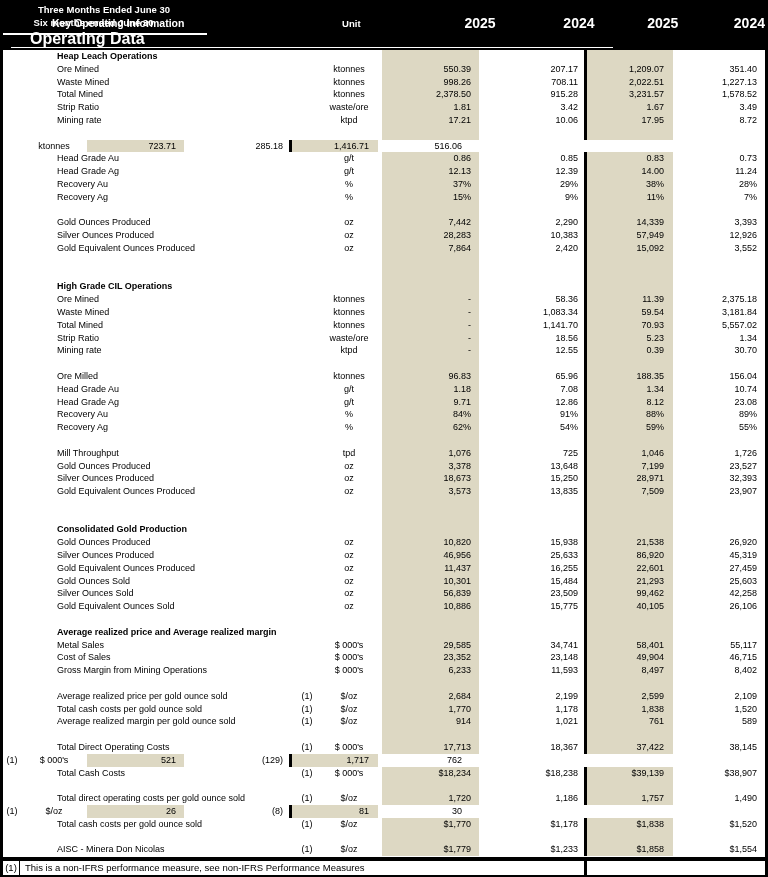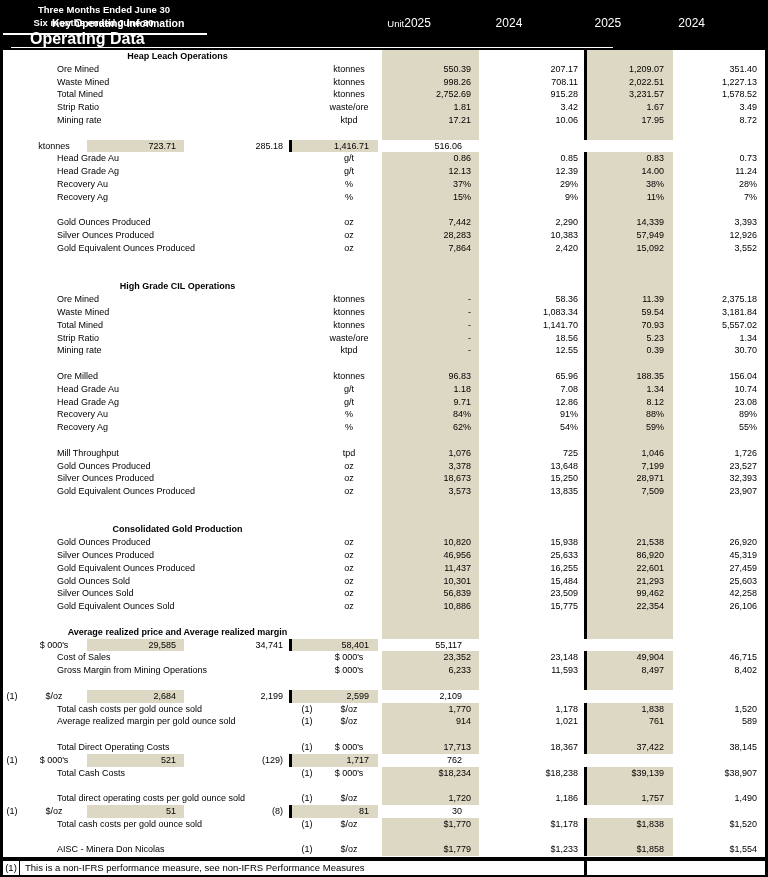--- a/index.html
+++ b/index.html
@@ -11,32 +11,32 @@
   }
   
   .hdr { height:50px; background:#000; color:#fff; position:relative; }
   .hrow1 { display:flex; padding-top:3px; height:16px;flex-direction:column; }
   .sp1 { width:379px; }
   .grp { text-align:center; font-weight:bold; font-size:9.5px; line-height:13px; white-space:nowrap; }
   .grp1 { width:202px; } .grp2 { width:181px; }
   .hrow2 { display:flex; height:16px; }
   .htitle { width:295px; padding-left:5px; font-weight:bold; font-size:10.5px; line-height:15px; white-space:nowrap;margin-left:44px; }
   .hsp-note { width:18px; }
-  .hunit { width:66px; text-align:right; font-weight:normal; font-size:9.5px; line-height:15px; }
-  .hy { text-align:left; font-weight:normal; font-size:12px; line-height:15px; }
+  .hunit { width:66px; text-align:left; font-weight:bold; font-size:9.5px; line-height:15px; }
+  .hy { text-align:right; font-weight:bold; font-size:14px; line-height:15px; }
   .hy1 { width:97px; } .hy2 { width:105px; } .hy3 { width:89px; } .hy4 { width:92px; }
   .hrow3 { height:15px; }
   .hsub { padding-left:27px; font-weight:bold; font-size:16px; line-height:13px; white-space:nowrap; }
   .uline-a { position:absolute; left:0; top:33px; width:204px; height:1.5px; background:#fff; }
   .uline-b { position:absolute; left:8px; bottom:2px; width:602px; height:1.5px; background:#fff; }
   
   .tbody { height:807px; }
   .row { display:flex; height:12.81px; font-size:9px; line-height:12.8px; white-space:nowrap; }
   .c-label { width:295px; padding-left:54px; overflow:hidden; }
-  .row.section .c-label { font-weight:bold;text-align:center; }
+  .row.section .c-label { font-weight:bold; }
   .c-note  { width:18px;  text-align:center; }
   .c-unit  { width:66px;  text-align:center; }
   .c-v1 { width:97px;  text-align:right; padding-right:8px; background:var(--hl); }
   .c-v2 { width:105px; text-align:right; padding-right:6px; }
   .c-v3 { width:89px;  text-align:right; padding-right:9px; background:var(--hl); border-left:3px solid #000; }
   .c-v4 { width:92px;  text-align:right; padding-right:8px; }
   
   .sep-bar { height:4px; background:#000; }
   .footnote-row { height:16px; border-bottom:2px solid #000; display:flex; position:relative; font-size:9.5px; line-height:13px; }
   .fn-marker { width:17px; text-align:center; border-right:1px solid #000; }
@@ -95,21 +95,21 @@
       <div class="c-unit">ktonnes</div>
       <div class="c-v1">998.26</div>
       <div class="c-v2">708.11</div>
       <div class="c-v3">2,022.51</div>
       <div class="c-v4">1,227.13</div>
     </div>
       <div class="row data">
       <div class="c-label">Total Mined</div>
       <div class="c-note"></div>
       <div class="c-unit">ktonnes</div>
-      <div class="c-v1">2,752.69</div>
+      <div class="c-v1">2,378.50</div>
       <div class="c-v2">915.28</div>
       <div class="c-v3">3,231.57</div>
       <div class="c-v4">1,578.52</div>
     </div>
       <div class="row data">
       <div class="c-label">Strip Ratio</div>
       <div class="c-note"></div>
       <div class="c-unit">waste/ore</div>
       <div class="c-v1">1.81</div>
       <div class="c-v2">3.42</div>
@@ -456,21 +456,21 @@
       <div class="c-v2">23,509</div>
       <div class="c-v3">99,462</div>
       <div class="c-v4">42,258</div>
     </div>
       <div class="row data">
       <div class="c-label">Gold Equivalent Ounces Sold</div>
       <div class="c-note"></div>
       <div class="c-unit">oz</div>
       <div class="c-v1">10,886</div>
       <div class="c-v2">15,775</div>
-      <div class="c-v3">22,354</div>
+      <div class="c-v3">40,105</div>
       <div class="c-v4">26,106</div>
     </div>
       <div class="row blank">
       <div class="c-label"></div>
       <div class="c-note"></div>
       <div class="c-unit"></div>
       <div class="c-v1"></div>
       <div class="c-v2"></div>
       <div class="c-v3"></div>
       <div class="c-v4"></div>
@@ -478,20 +478,21 @@
       <div class="row section">
       <div class="c-label">Average realized price and Average realized margin</div>
       <div class="c-note"></div>
       <div class="c-unit"></div>
       <div class="c-v1"></div>
       <div class="c-v2"></div>
       <div class="c-v3"></div>
       <div class="c-v4"></div>
     </div>
       <div class="row data">
+      <div class="c-label">Metal Sales</div>
       <div class="c-note"></div>
       <div class="c-unit">$ 000's</div>
       <div class="c-v1">29,585</div>
       <div class="c-v2">34,741</div>
       <div class="c-v3">58,401</div>
       <div class="c-v4">55,117</div>
     </div>
       <div class="row data">
       <div class="c-label">Cost of Sales</div>
       <div class="c-note"></div>
@@ -513,20 +514,21 @@
       <div class="row blank">
       <div class="c-label"></div>
       <div class="c-note"></div>
       <div class="c-unit"></div>
       <div class="c-v1"></div>
       <div class="c-v2"></div>
       <div class="c-v3"></div>
       <div class="c-v4"></div>
     </div>
       <div class="row data">
+      <div class="c-label">Average realized price per gold ounce sold</div>
       <div class="c-note">(1)</div>
       <div class="c-unit">$/oz</div>
       <div class="c-v1">2,684</div>
       <div class="c-v2">2,199</div>
       <div class="c-v3">2,599</div>
       <div class="c-v4">2,109</div>
     </div>
       <div class="row data">
       <div class="c-label">Total cash costs per gold ounce sold</div>
       <div class="c-note">(1)</div>
@@ -594,21 +596,21 @@
       <div class="c-note">(1)</div>
       <div class="c-unit">$/oz</div>
       <div class="c-v1">1,720</div>
       <div class="c-v2">1,186</div>
       <div class="c-v3">1,757</div>
       <div class="c-v4">1,490</div>
     </div>
       <div class="row data">
       <div class="c-note">(1)</div>
       <div class="c-unit">$/oz</div>
-      <div class="c-v1">51</div>
+      <div class="c-v1">26</div>
       <div class="c-v2">(8)</div>
       <div class="c-v3">81</div>
       <div class="c-v4">30</div>
     </div>
       <div class="row data">
       <div class="c-label">Total cash costs per gold ounce sold</div>
       <div class="c-note">(1)</div>
       <div class="c-unit">$/oz</div>
       <div class="c-v1">$1,770</div>
       <div class="c-v2">$1,178</div>

